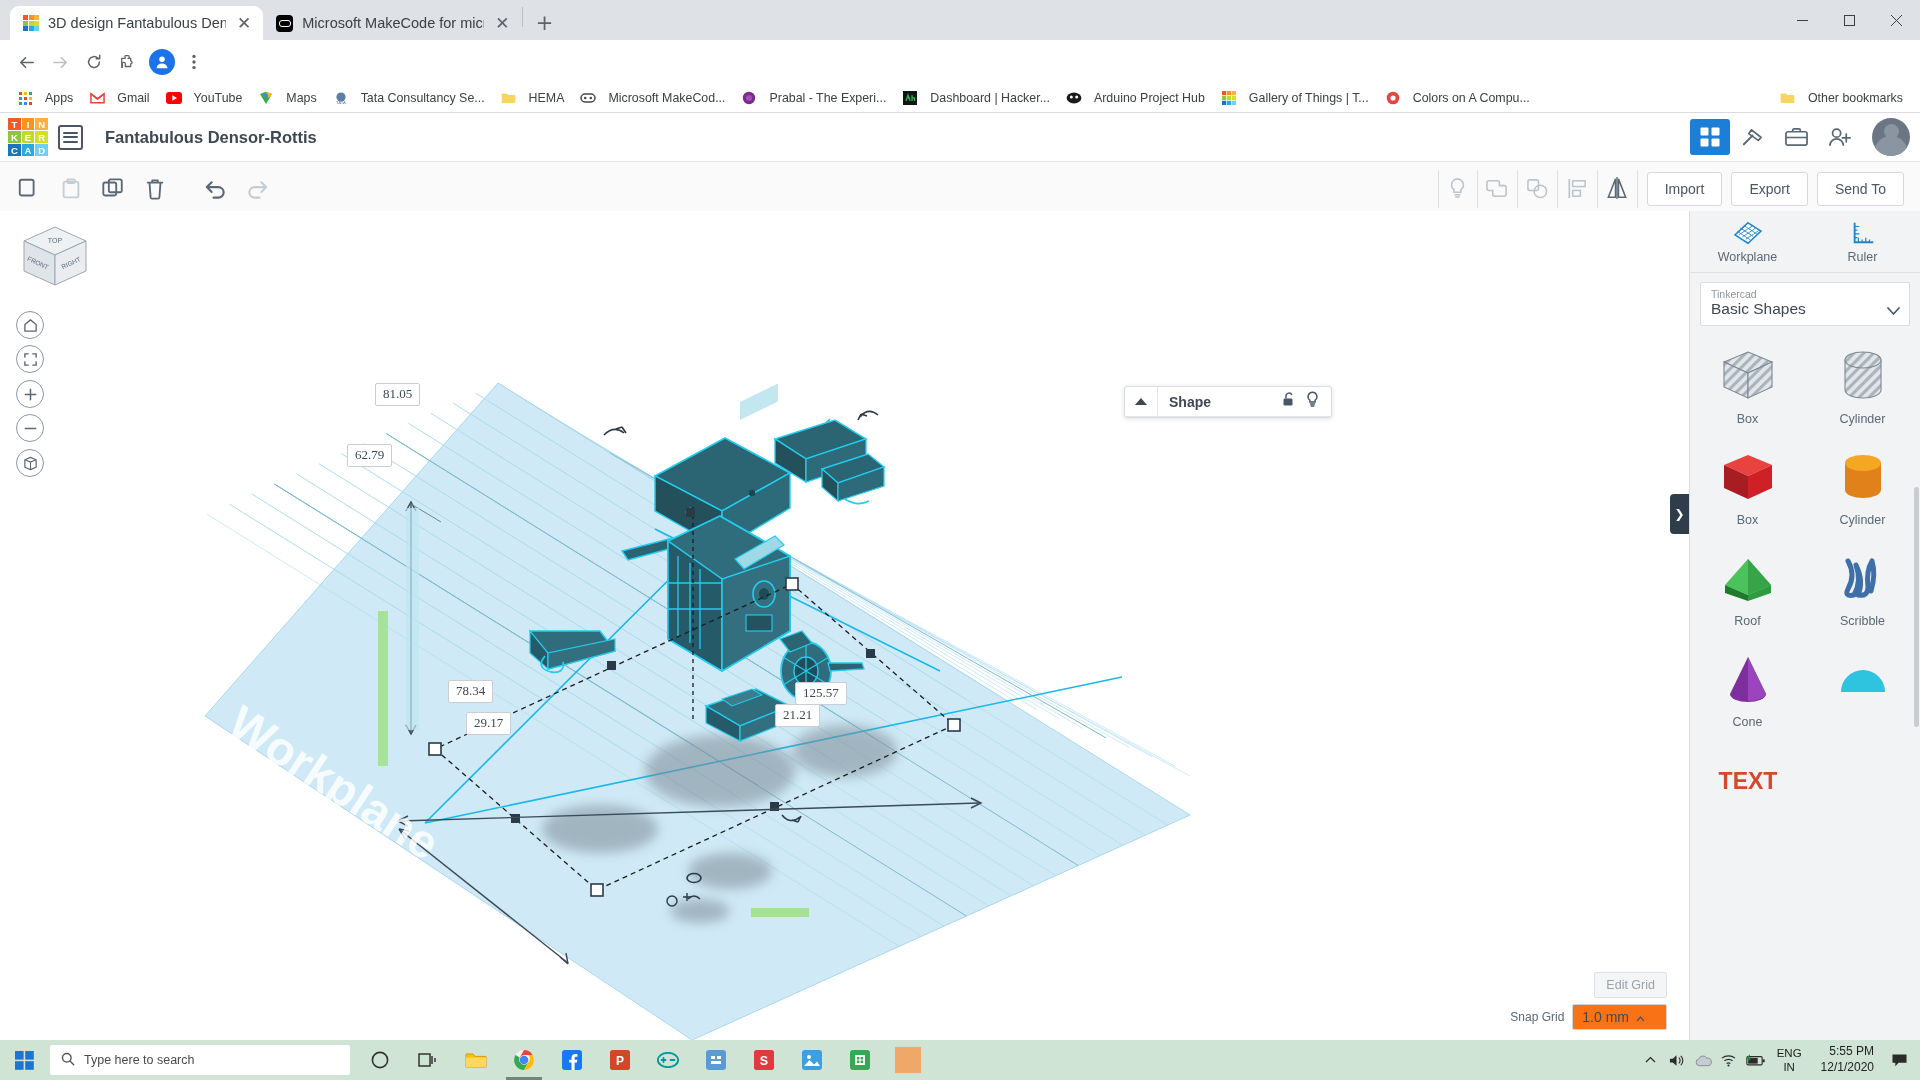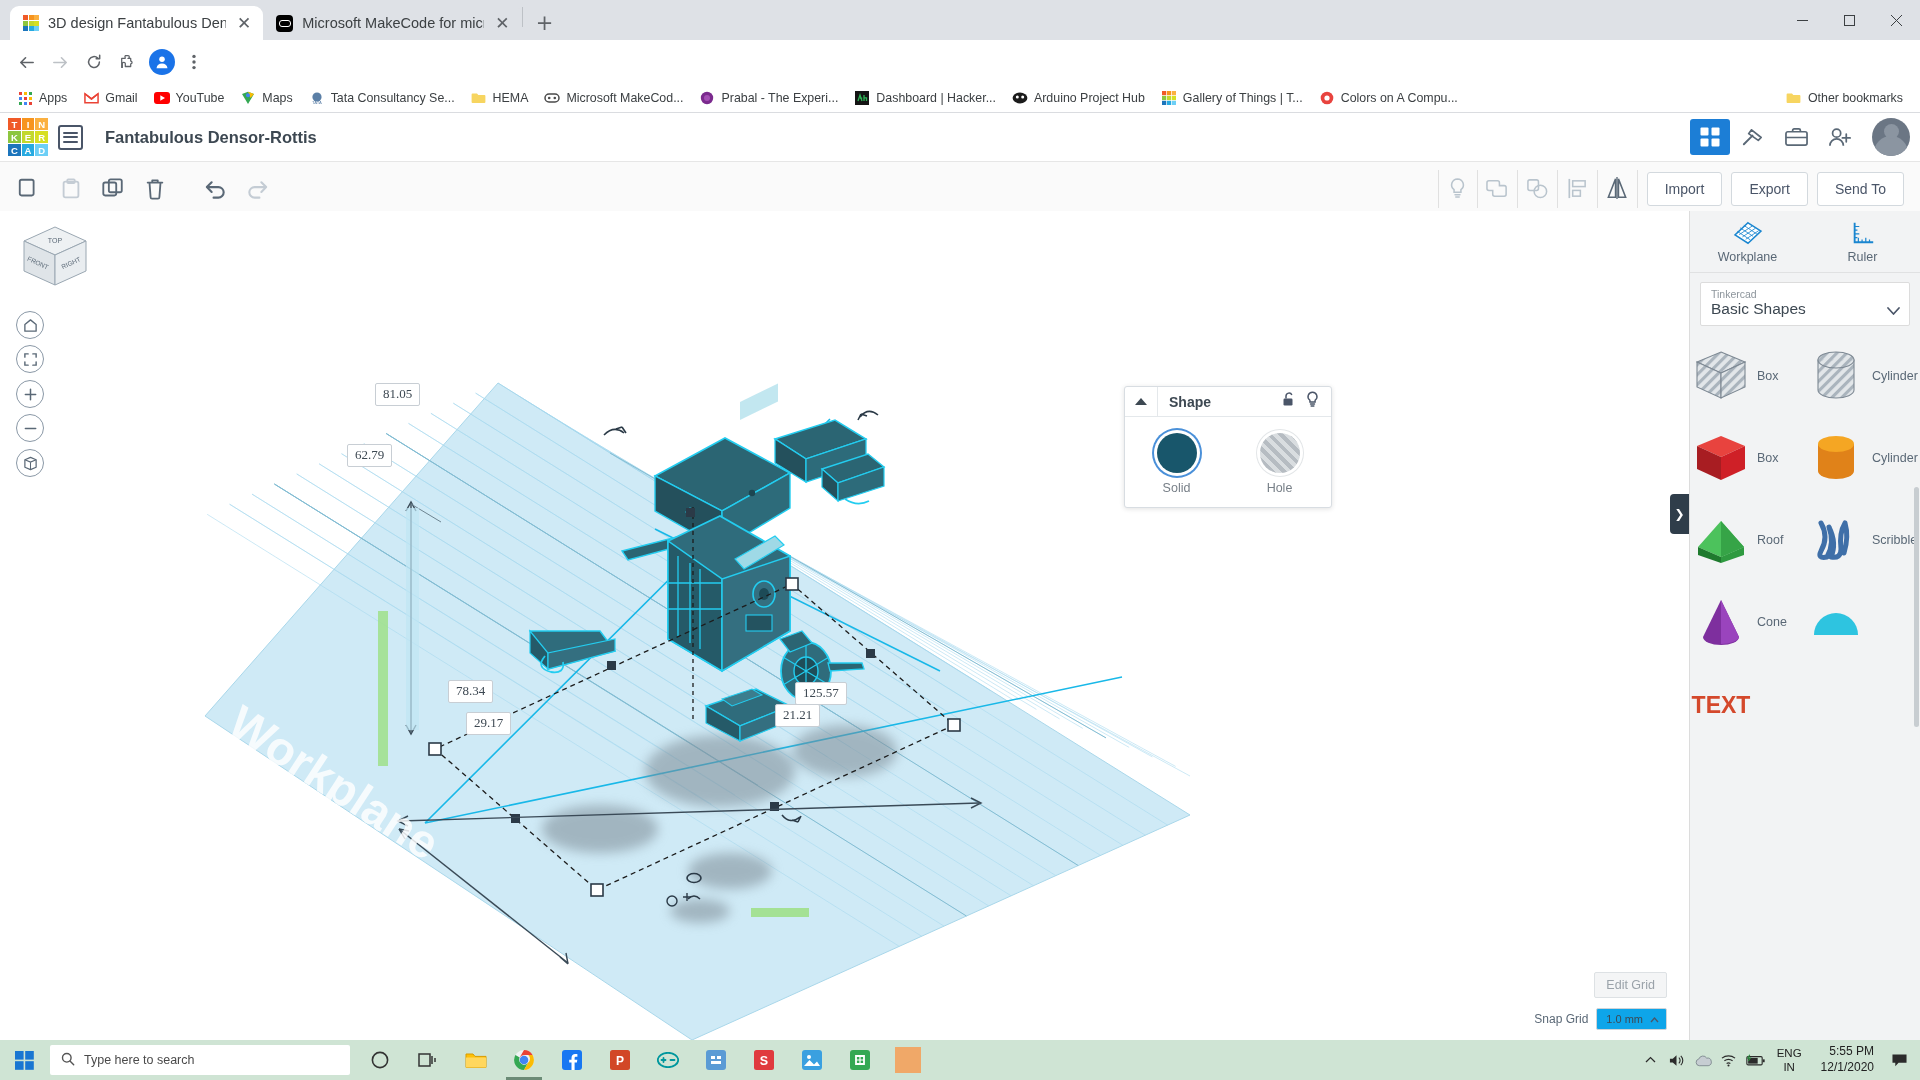--- a/index.html
+++ b/index.html
@@ -44,21 +44,21 @@
   .omnibox {
     flex:1; height:30px; background:#f1f3f4; border-radius:16px; display:flex; align-items:center;
     padding:0 14px; gap:11px; margin:0 8px; font-size:14.5px; color:#202124; min-width:0;
   }
   .omni-url { white-space:nowrap; overflow:hidden; }
   .omni-right { margin-left:auto; display:flex; align-items:center; gap:12px; }
   .avatar-chip { width:26px;height:26px;border-radius:50%; background:#1a73e8; display:flex;align-items:center;justify-content:center;}
   .kebab { width:28px;height:28px; display:flex;align-items:center;justify-content:center;color:#5f6368;font-size:17px; font-family:"DejaVu Sans",sans-serif;}
 
   .bookmarks { height:29px; background:#fff; display:flex; align-items:center; padding:0 10px; gap:2px; border-bottom:1px solid #dadce0; position:relative;}
-  .bm { display:flex; align-items:center; gap:6px; padding:3px 7px; border-radius:4px; font-size:12.4px; color:#3c4043; white-space:nowrap;}
+  .bm { display:flex; align-items:center; gap:12px; padding:3px 7px; border-radius:4px; font-size:12.4px; color:#3c4043; white-space:nowrap;}
   .bm-ico { width:16px;height:16px; flex:none; display:flex; align-items:center;justify-content:center; font-size:11px;}
   .bm-other { position:absolute; right:10px; }
 
   
   .tc-header { height:49px; background:#fff; display:flex; align-items:center; padding:0 10px 0 8px; border-bottom:1px solid #e6e6e6; }
   .tc-logo { width:40px;height:38px; display:grid; grid-template-columns:repeat(3,1fr); grid-template-rows:repeat(3,1fr); gap:1px; margin-right:10px;}
   .tc-logo span { display:flex; align-items:center; justify-content:center; font-size:9.5px; font-weight:bold; color:#fff; font-family:"Liberation Sans",sans-serif;}
   .tc-listicon { width:25px;height:25px;border:2px solid #4a5568;border-radius:3px; display:flex;flex-direction:column;justify-content:center;gap:2.5px;padding:0 3px; margin-right:22px;}
   .tc-listicon i { height:2px; background:#4a5568; display:block; border-radius:1px;}
   .tc-title { font-size:16.5px; color:#3d4852; font-weight:600; }
@@ -107,30 +107,30 @@
   
   .rpanel { position:absolute; right:0; top:0; width:231px; height:829px; background:#f2f3f4; border-left:1px solid #dcdcdc; }
   .rp-top { height:62px; display:flex; border-bottom:1px solid #e0e1e2; }
   .rp-tool { flex:1; display:flex;flex-direction:column;align-items:center;justify-content:center;gap:4px; }
   .rp-tool span { font-size:12.5px; color:#5a6876; }
   .rp-select { margin:9px 10px 0; background:#fff; border:1px solid #dcdcdc; border-radius:2px; padding:5px 10px 7px; position:relative; }
   .rp-select .sm { font-size:10.5px; color:#8d959c; }
   .rp-select .lg { font-size:15.5px; color:#3d4852; }
   .rp-caret { position:absolute; right:9px; top:18px; }
   .rp-grid { padding:11px 0 0; display:grid; grid-template-columns:1fr 1fr; row-gap:3px; }
-  .rp-cell { display:flex;flex-direction:row;align-items:center; gap:5px; padding:8px 0 9px;}
+  .rp-cell { display:flex;flex-direction:column;align-items:center; gap:5px; padding:8px 0 9px;}
   .rp-cell span { font-size:12.5px; color:#5a6876; }
   .rp-shape { width:62px;height:62px; display:flex;align-items:center;justify-content:center;}
   .rp-scroll { position:absolute; right:1px; top:276px; width:5px; height:240px; background:#c8cdd1; border-radius:3px;}
 
   .edit-grid { position:absolute; right:253px; bottom:42px; font-size:12.5px; color:#9aa2a9;
                border:1px solid #dde1e4; background:#f4f5f6; padding:5px 11px; border-radius:2px;}
   .snap-wrap { position:absolute; right:253px; bottom:10px; display:flex; align-items:center; gap:8px; }
   .snap-lbl { font-size:12px; color:#5a6876; }
-  .snap-box { border:1px solid #cfd4d8; background:#0ea5e9; font-size:11px; color:#3d4852; padding:4px 7px 4px 9px; border-radius:2px; display:flex; gap:7px; align-items:center;}
+  .snap-box { border:1px solid #cfd4d8; background:#f97316; font-size:14px; color:#3d4852; padding:4px 21px 4px 9px; border-radius:2px; display:flex; gap:7px; align-items:center;}
 
   .panel-tab { position:absolute; right:231px; top:283px; width:19px; height:40px; background:#2f3d4a;
                border-radius:4px 0 0 4px; display:flex; align-items:center; justify-content:center; color:#fff; font-size:12px;}
 
   
   .taskbar { position:absolute; left:0; bottom:0; width:1920px; height:40px; background:#cfe4d4; display:flex; align-items:center; }
   .tb-start { width:48px;height:40px; display:flex;align-items:center;justify-content:center; }
   .tb-search { width:300px;height:30px;background:#fff;border-radius:2px; display:flex;align-items:center;gap:9px;padding:0 11px; font-size:12.5px;color:#4a4a4a; margin-left:2px;}
   .tb-icons { display:flex; align-items:center; gap:0; margin-left:6px; }
   .tb-ic { width:48px;height:40px; display:flex;align-items:center;justify-content:center; position:relative;}
@@ -760,30 +760,20 @@
               </svg>
           </span>
           <span>
             <svg width="15" height="17" viewBox="0 0 14 17">
                 <path d="M7 1.2 a4.4 4.4 0 0 1 2.6 8 V11 H4.4 V9.2 A4.4 4.4 0 0 1 7 1.2Z" fill="none" stroke="#4a5568" stroke-width="1.4"></path>
                 <path d="M5 13 h4 M5.6 15 h2.8" stroke="#4a5568" stroke-width="1.4" stroke-linecap="round"></path>
               </svg>
           </span>
         </div>
       </div>
-      <div class="sp-body">
-        <div class="sp-opt">
-          <div class="sp-circ solid"></div>
-          <div class="sp-lbl">Solid</div>
-        </div>
-        <div class="sp-opt">
-          <div class="sp-circ hole"></div>
-          <div class="sp-lbl">Hole</div>
-        </div>
-      </div>
     </div>
 
     <div class="rpanel">
       <div class="rp-top">
         <div class="rp-tool">
           <svg width="30" height="26" viewBox="0 0 32 28">
             <polygon points="16,3 30,12 16,25 2,16" fill="#ffffff" stroke="#1a86d0" stroke-width="1.6"></polygon>
             <g stroke="#1a86d0" stroke-width="0.9">
               <path d="M7.5 8.4 L21.5 17.6 M11.5 5.8 L25.5 15 M4.5 12.2 L18.5 21.4"></path>
               <path d="M6.5 15.8 L20.5 6.5 M10 18.2 L24 8.9 M13.5 20.8 L27.5 11.5"></path>

